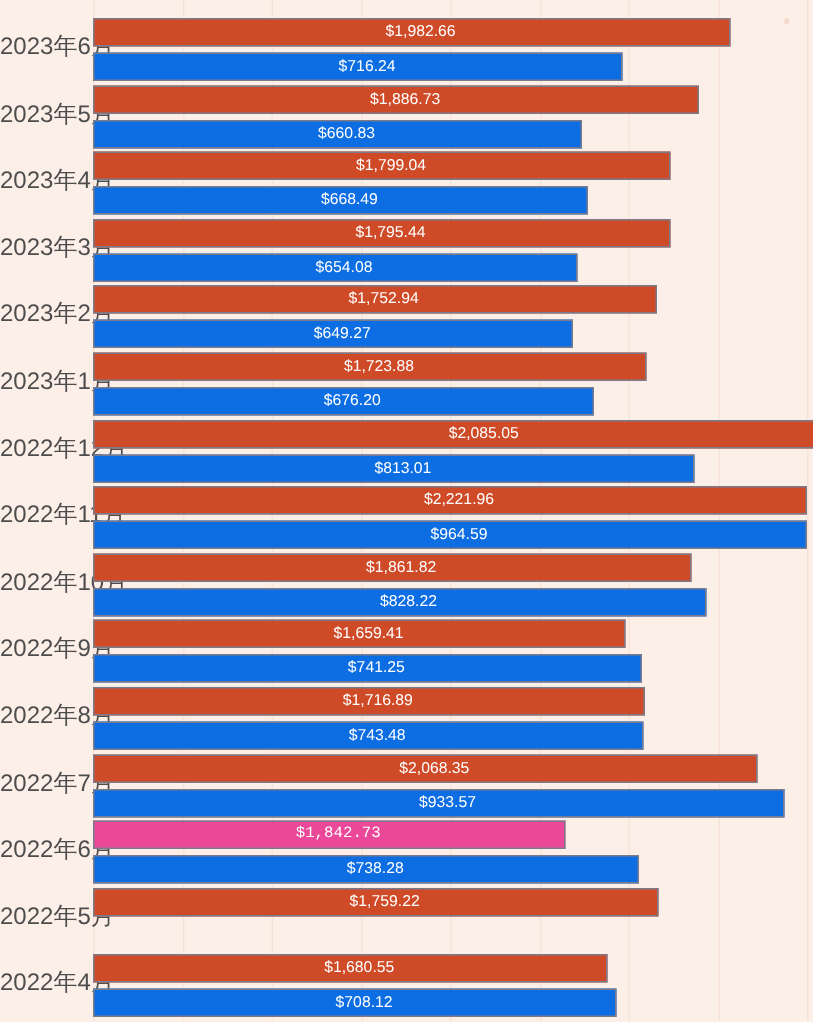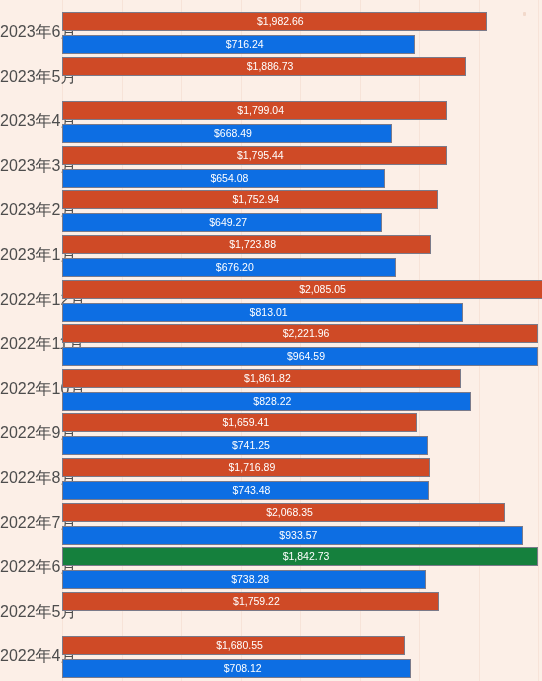--- a/index.html
+++ b/index.html
@@ -134,20 +134,23 @@
         </div>
         <div class="bar blue" style="width: 353.446px; background: rgb(13, 110, 227);">
           <div class="bar-value centered">$716.24</div>
         </div>
       </div>
       <div class="row" style="top: 56.6px;">
         <div class="cat-label">2023年5月</div>
         <div class="bar orange" style="width: 404.185px; background: rgb(207, 74, 38);">
           <div class="bar-value centered">$1,886.73</div>
         </div>
+        <div class="bar blue" style="width: 326.102px; background: rgb(13, 110, 227);">
+          <div class="bar-value centered">$660.83</div>
+        </div>
       </div>
       <div class="row" style="top: 101.2px;">
         <div class="cat-label">2023年4月</div>
         <div class="bar orange" style="width: 385.4px; background: rgb(207, 74, 38);">
           <div class="bar-value centered">$1,799.04</div>
         </div>
         <div class="bar blue" style="width: 329.882px; background: rgb(13, 110, 227);">
           <div class="bar-value centered">$668.49</div>
         </div>
       </div>
@@ -227,21 +230,21 @@
         <div class="cat-label">2022年7月</div>
         <div class="bar orange" style="width: 443.093px; background: rgb(207, 74, 38);">
           <div class="bar-value centered">$2,068.35</div>
         </div>
         <div class="bar blue" style="width: 460.692px; background: rgb(13, 110, 227);">
           <div class="bar-value centered">$933.57</div>
         </div>
       </div>
       <div class="row" style="top: 547.2px;">
         <div class="cat-label">2022年6月</div>
-        <div class="bar orange" style="width: 476px; background: #15803d;">
+        <div class="bar orange" style="width: 315px; background: #ec4899; font-family: Liberation Mono, monospace;">
           <div class="bar-value centered">$1,842.73</div>
         </div>
         <div class="bar blue" style="width: 364.322px; background: rgb(13, 110, 227);">
           <div class="bar-value centered">$738.28</div>
         </div>
       </div>
       <div class="row" style="top: 591.8px;">
         <div class="cat-label">2022年5月</div>
         <div class="bar orange" style="width: 376.869px; background: rgb(207, 74, 38);">
           <div class="bar-value centered">$1,759.22</div>

